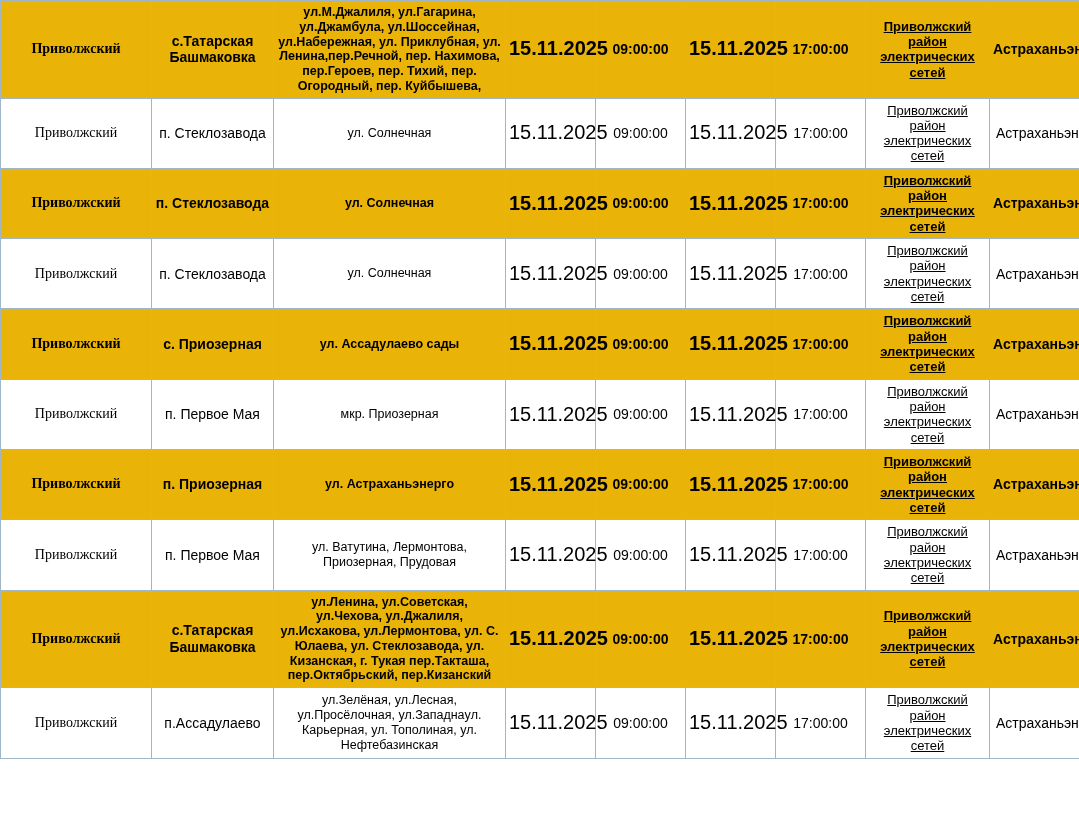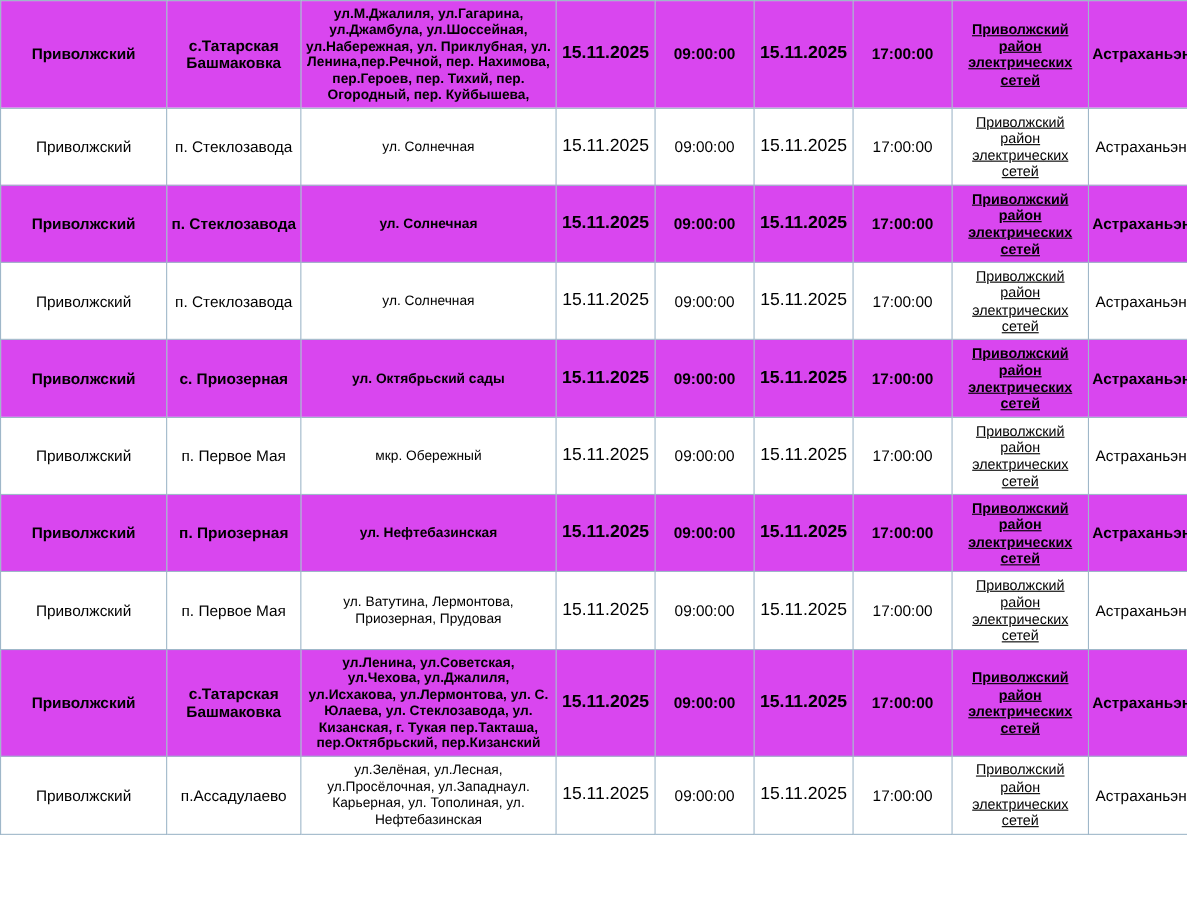--- a/index.html
+++ b/index.html
@@ -18,41 +18,41 @@
   }
   table.outage-table td {
     border: 1px solid #9fb7c9;
     vertical-align: middle;
     text-align: center;
     color: #000000;
     padding: 4px 3px;
     line-height: 1.18;
   }
   tr.row-shaded td {
-    background: #d946ef;
+    background: #eab308;
     text-align: center;
   }
   tr.row-plain td {
     background: #ffffff;
   }
   
   col.c-district { width: 151px; }
   col.c-locality { width: 122px; }
   col.c-streets  { width: 232px; }
   col.c-date-off { width: 90px; }
   col.c-time-off { width: 90px; }
   col.c-date-on  { width: 90px; }
   col.c-time-on  { width: 90px; }
   col.c-org      { width: 124px; }
   col.c-company  { width: 124px; }
 
-  .cell-district { font-size: 14px; }
+  .cell-district { font-size: 14px; font-family: Liberation Serif, serif; }
   .cell-locality { font-size: 14px; }
   .cell-streets  { font-size: 12.5px; }
-  .cell-date     { font-size: 16px; }
+  .cell-date     { font-size: 20px; }
   .cell-time     { font-size: 14px; }
   .cell-org      { font-size: 13px; text-decoration: underline; }
   .cell-company  { font-size: 14px; }
 
   tr.row-shaded .cell-district,
   tr.row-shaded .cell-locality,
   tr.row-shaded .cell-streets,
   tr.row-shaded .cell-date,
   tr.row-shaded .cell-time,
   tr.row-shaded .cell-org,
@@ -130,45 +130,45 @@
       <td class="cell-time">09:00:00</td>
       <td class="cell-date">15.11.2025</td>
       <td class="cell-time">17:00:00</td>
       <td class="cell-org">Приволжский район электрических сетей</td>
       <td class="cell-company">Астраханьэнерго</td>
     </tr>
 
     <tr class="row-shaded">
       <td class="cell-district">Приволжский</td>
       <td class="cell-locality">с. Приозерная</td>
-      <td class="cell-streets">ул. Октябрьский сады</td>
+      <td class="cell-streets">ул. Ассадулаево сады</td>
       <td class="cell-date">15.11.2025</td>
       <td class="cell-time">09:00:00</td>
       <td class="cell-date">15.11.2025</td>
       <td class="cell-time">17:00:00</td>
       <td class="cell-org">Приволжский район электрических сетей</td>
       <td class="cell-company">Астраханьэнерго</td>
     </tr>
 
     <tr class="row-plain">
       <td class="cell-district">Приволжский</td>
       <td class="cell-locality">п. Первое Мая</td>
-      <td class="cell-streets">мкр. Обережный</td>
+      <td class="cell-streets">мкр. Приозерная</td>
       <td class="cell-date">15.11.2025</td>
       <td class="cell-time">09:00:00</td>
       <td class="cell-date">15.11.2025</td>
       <td class="cell-time">17:00:00</td>
       <td class="cell-org">Приволжский район электрических сетей</td>
       <td class="cell-company">Астраханьэнерго</td>
     </tr>
 
     <tr class="row-shaded">
       <td class="cell-district">Приволжский</td>
       <td class="cell-locality">п. Приозерная</td>
-      <td class="cell-streets">ул. Нефтебазинская</td>
+      <td class="cell-streets">ул. Астраханьэнерго</td>
       <td class="cell-date">15.11.2025</td>
       <td class="cell-time">09:00:00</td>
       <td class="cell-date">15.11.2025</td>
       <td class="cell-time">17:00:00</td>
       <td class="cell-org">Приволжский район электрических сетей</td>
       <td class="cell-company">Астраханьэнерго</td>
     </tr>
 
     <tr class="row-plain">
       <td class="cell-district">Приволжский</td>

